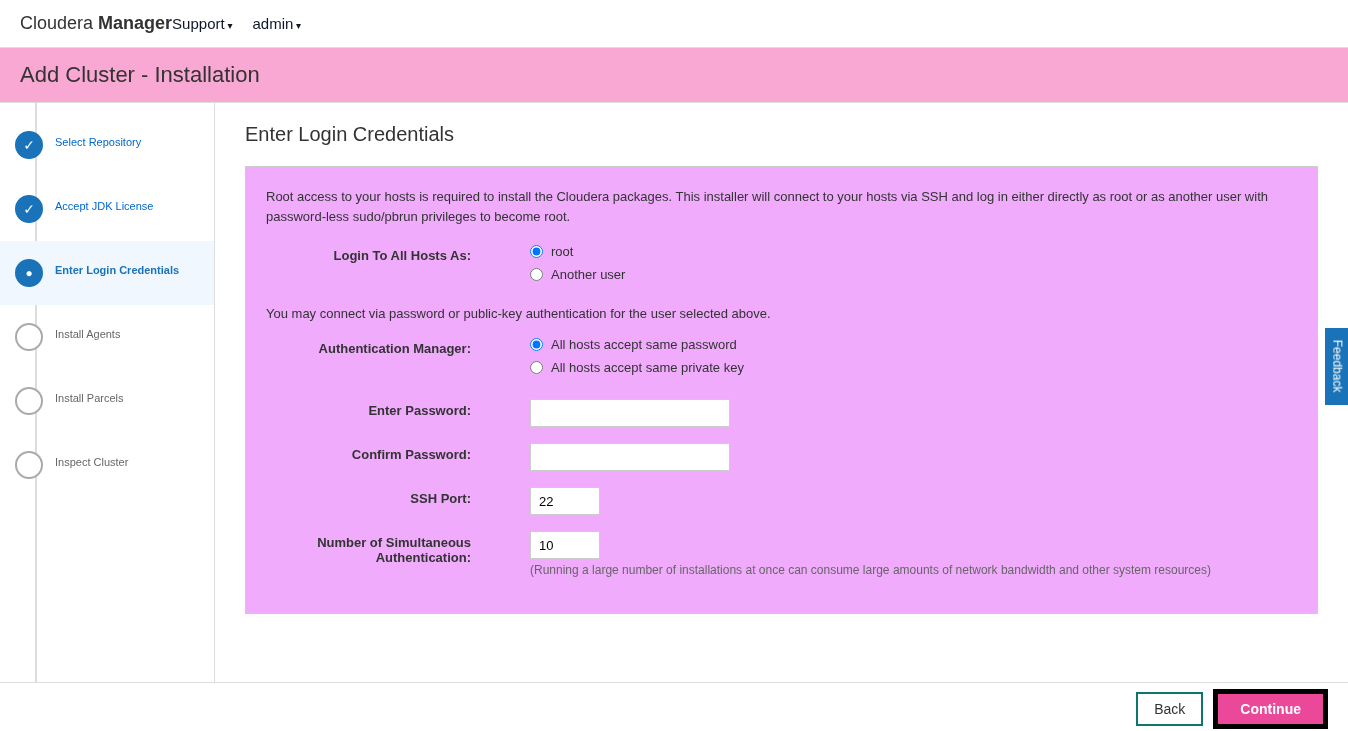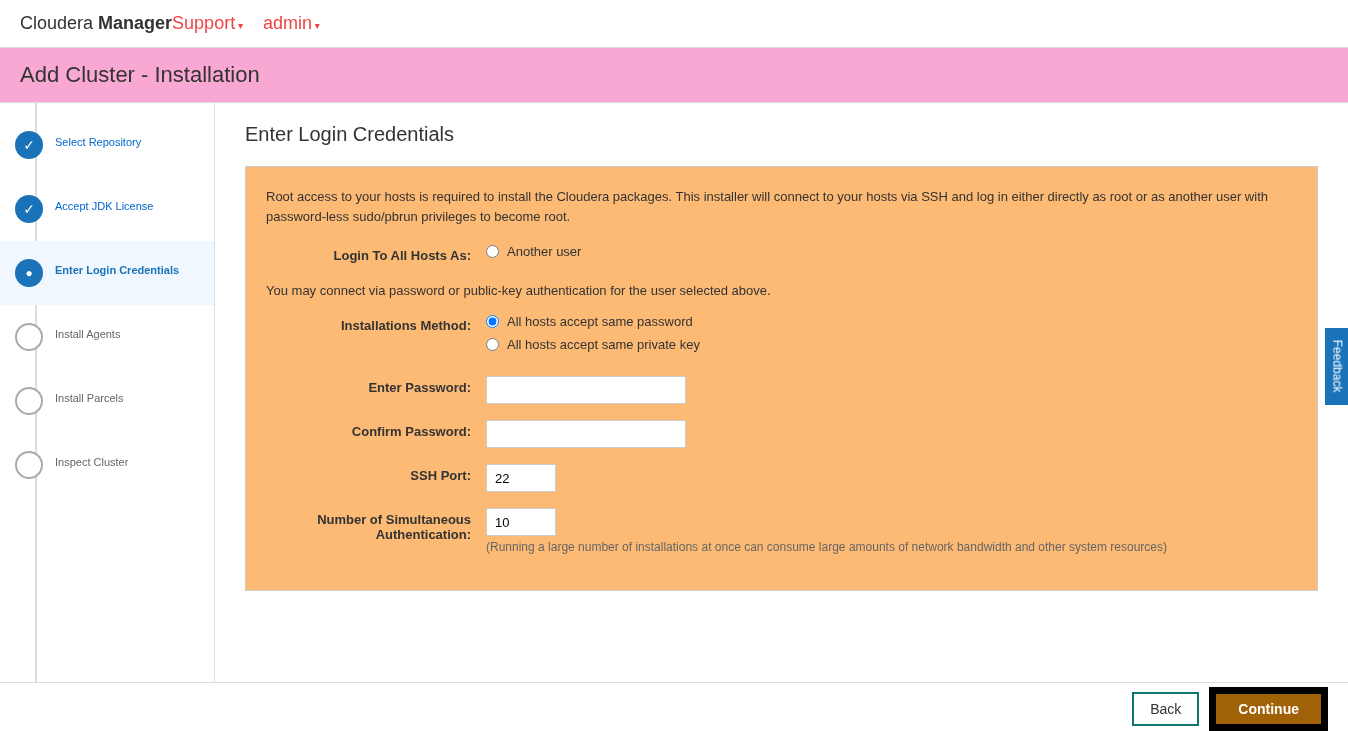--- a/index.html
+++ b/index.html
@@ -11,21 +11,21 @@
       border-bottom: 1px solid #ddd;
       height: 48px;
       display: flex;
       align-items: center;
       padding: 0 20px;
       justify-content: flex-start;
     }
     .navbar-brand { font-size: 18px; color: #333; }
     .navbar-brand strong { font-weight: bold; }
     .navbar-right { display: flex; gap: 20px; align-items: center; }
-    .navbar-right a { color: #ef4444; text-decoration: none; font-size: 18px; }
+    .navbar-right a { color: #0f172a; text-decoration: none; font-size: 15px; }
     .navbar-right a::after { content: ' ▾'; font-size: 10px; }
 
     
     .page-title {
       background: #f9a8d4;
       padding: 14px 20px;
       font-size: 22px;
       font-weight: normal;
       border-bottom: 1px solid #ddd;
       color: #333;
@@ -115,34 +115,35 @@
     .section-title {
       font-size: 20px;
       font-weight: normal;
       color: #333;
       margin-bottom: 20px;
     }
 
     .credentials-box {
       border: 1px solid #ccc;
       padding: 20px;
-      background: #fdba74;
+      background: #f0abfc;
     }
 
     .info-text {
       font-size: 13px;
       color: #333;
       margin-bottom: 18px;
       line-height: 1.5;
     }
 
     .form-row {
       display: flex;
       align-items: flex-start;
       margin-bottom: 16px;
+      gap: 44px;
     }
     .form-label {
       width: 220px;
       text-align: right;
       padding-right: 15px;
       padding-top: 4px;
       font-weight: bold;
       font-size: 13px;
       flex-shrink: 0;
     }
@@ -196,22 +197,22 @@
 
     .btn-back {
       background: #fff;
       border: 2px solid #0f766e;
       padding: 7px 16px;
       font-size: 14px;
       cursor: pointer;
       color: #333;
     }
     .btn-continue {
-      background: #a16207;
-      border: 7px solid #000000;
+      background: #ec4899;
+      border: 5px solid #000000;
       color: #fff;
       padding: 7px 22px;
       font-size: 14px;
       cursor: pointer;
       font-weight: bold;
     }
 
     
     .feedback-tab {
       position: fixed;
@@ -299,30 +300,34 @@
     <h2 class="section-title">Enter Login Credentials</h2>
 
     <div class="credentials-box">
 
       <p class="info-text">Root access to your hosts is required to install the Cloudera packages. This installer will connect to your hosts via SSH and log in either directly as root or as another user with password-less sudo/pbrun privileges to become root.</p>
 
       <div class="form-row">
         <div class="form-label">Login To All Hosts As:</div>
         <div class="form-content">
           <div class="radio-option">
+            <input type="radio" name="loginAs" id="root" checked="" style="">
+            <label for="root">root</label>
+          </div>
+          <div class="radio-option">
             <input type="radio" name="loginAs" id="another-user" style="">
             <label for="another-user">Another user</label>
           </div>
         </div>
       </div>
 
       <p class="note-text">You may connect via password or public-key authentication for the user selected above.</p>
 
       <div class="form-row">
-        <div class="form-label">Installations Method:</div>
+        <div class="form-label">Authentication Manager:</div>
         <div class="form-content">
           <div class="radio-option">
             <input type="radio" name="authMethod" id="same-password" checked="" style="">
             <label for="same-password">All hosts accept same password</label>
           </div>
           <div class="radio-option">
             <input type="radio" name="authMethod" id="same-private-key" style="">
             <label for="same-private-key">All hosts accept same private key</label>
           </div>
         </div>

